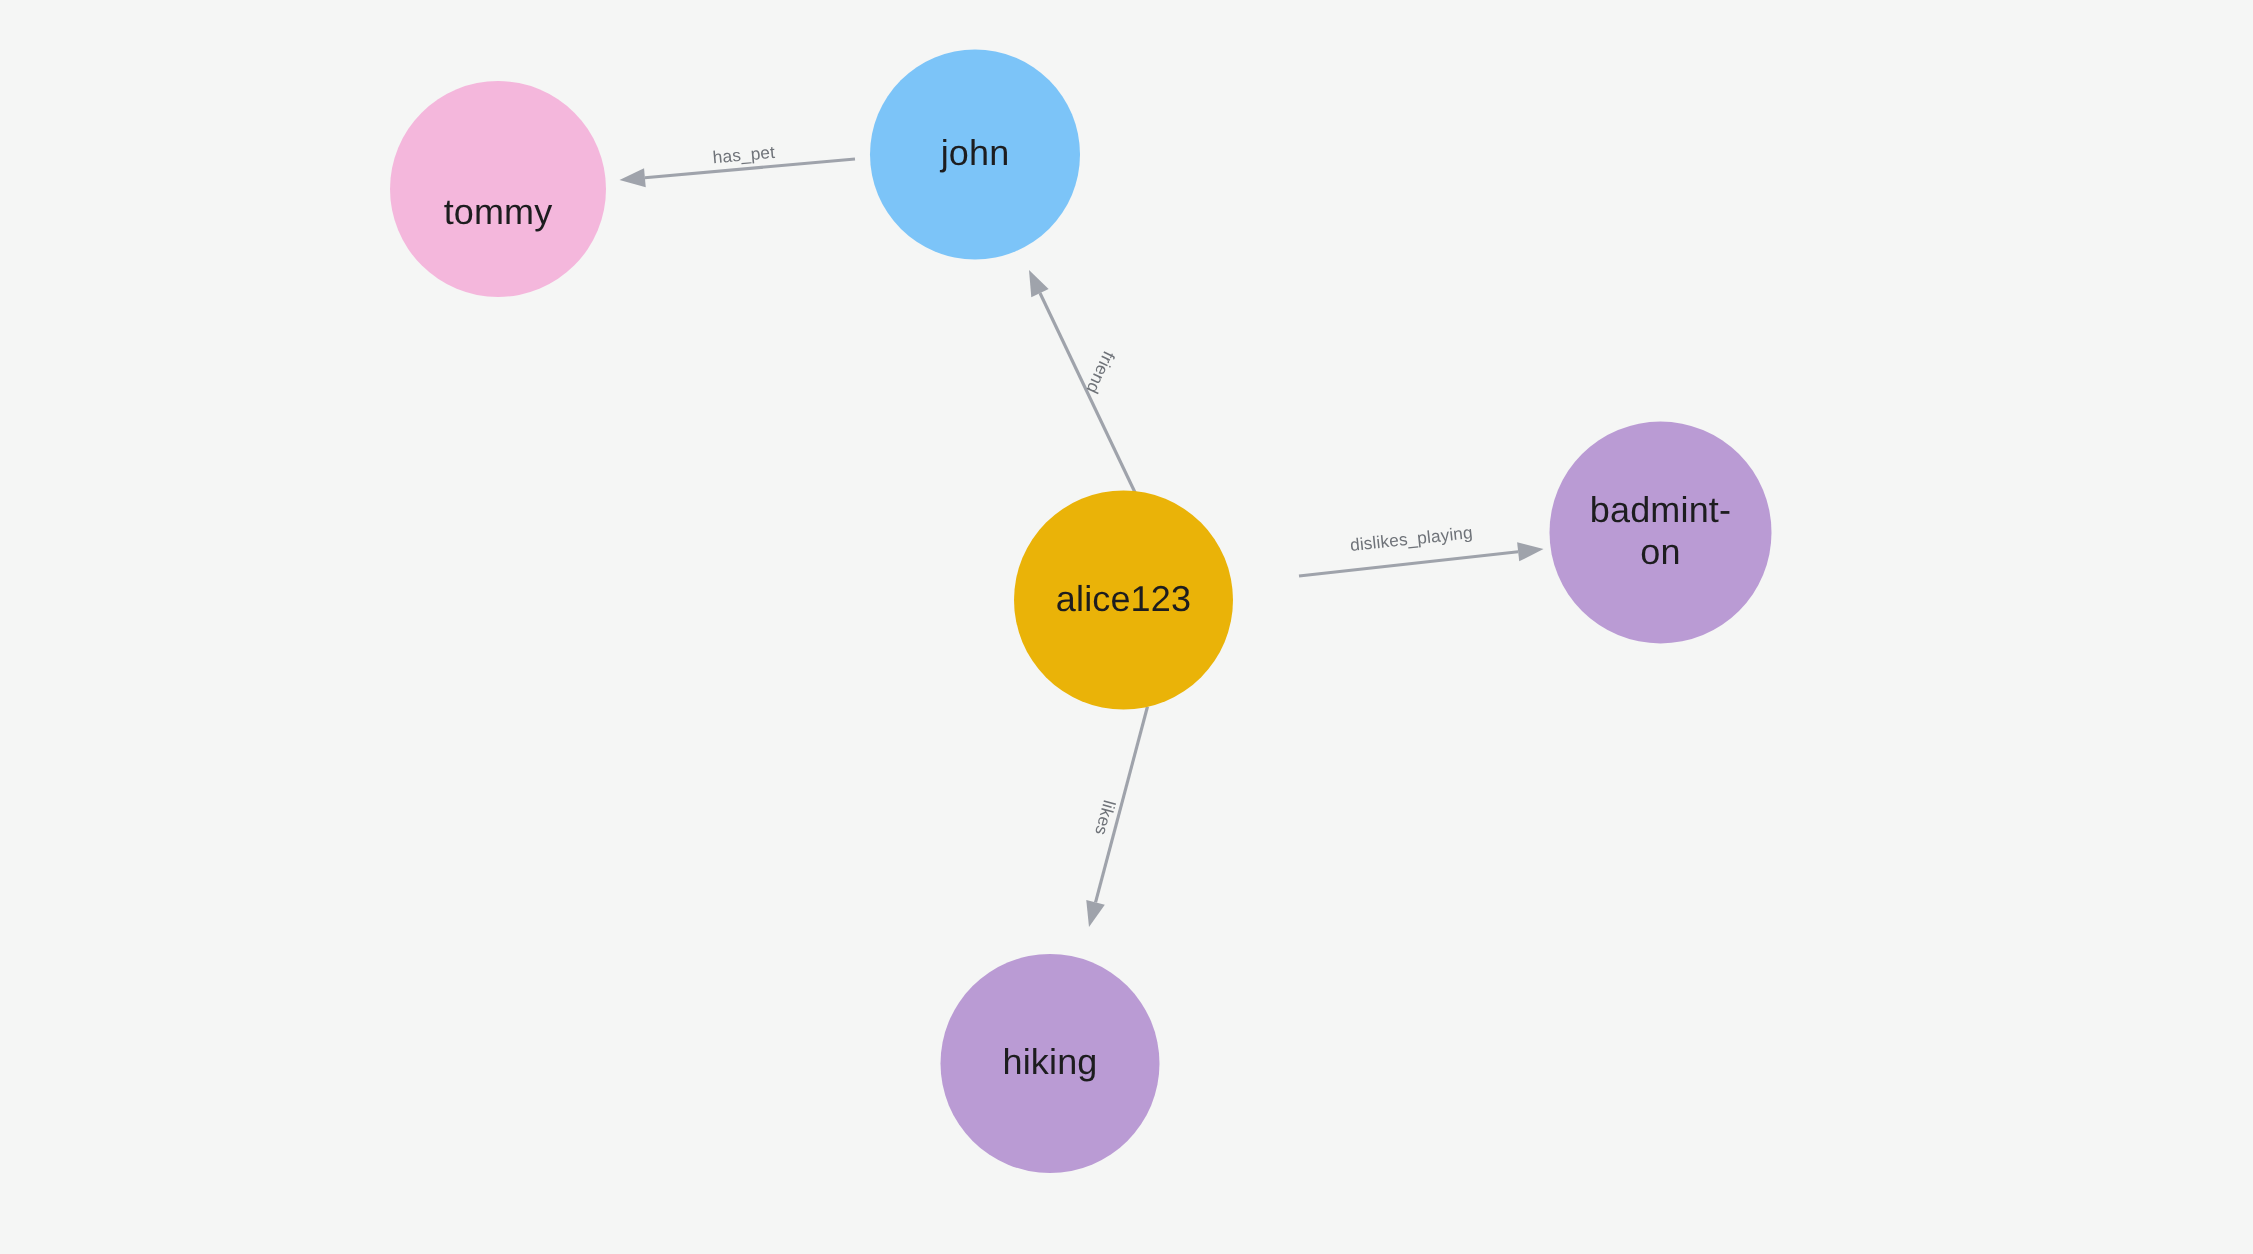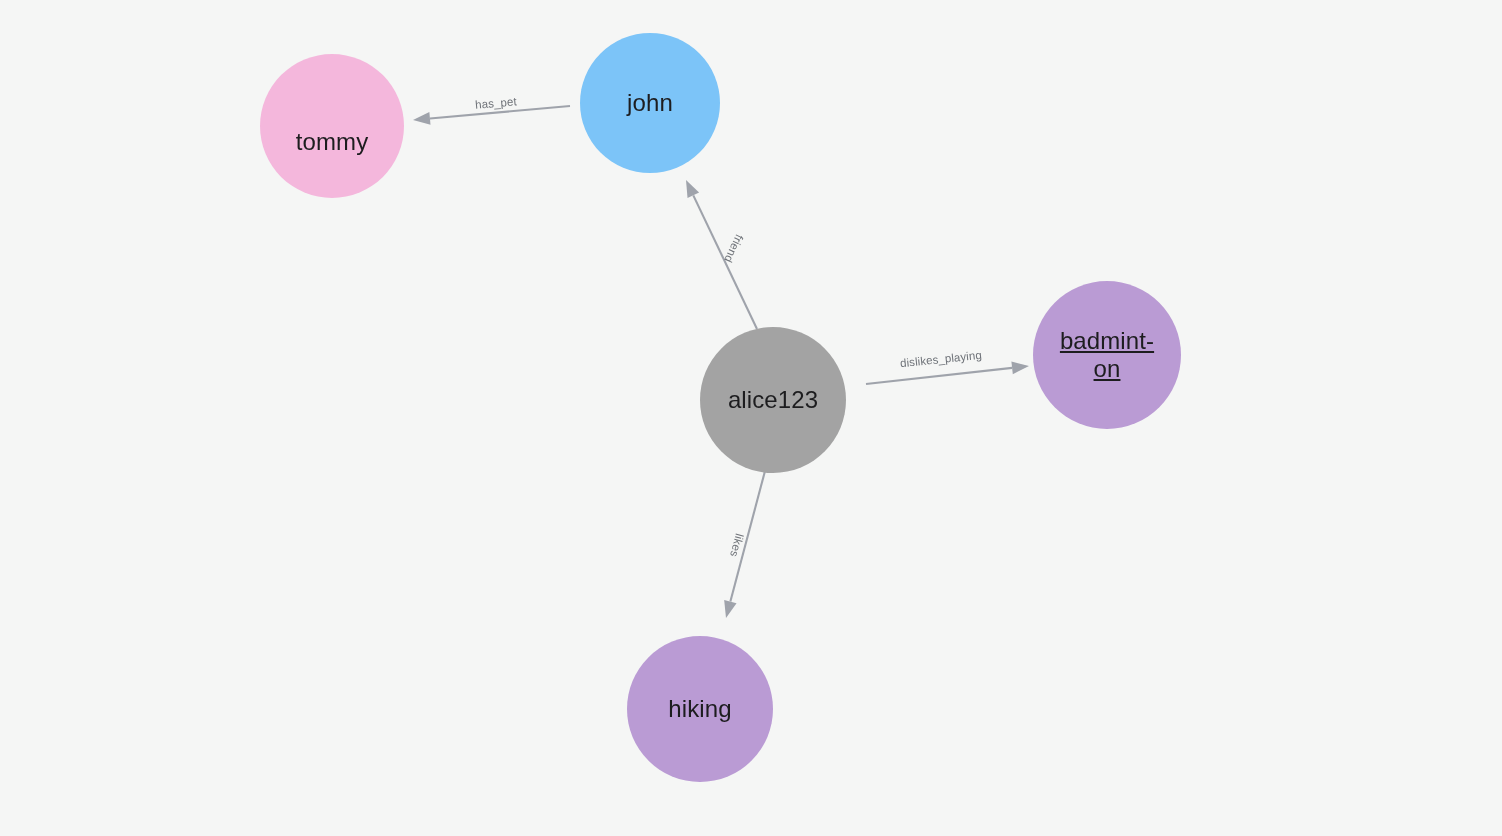--- a/index.html
+++ b/index.html
@@ -92,25 +92,25 @@
       </g>
     </svg>
 
   <div id="nodes-layer">
       <div class="graph-node" style="left: 260px; top: 54px; width: 144px; height: 144px; background: rgb(244, 183, 220);">
         <span class="graph-node-label" style="color: rgb(29, 29, 31); margin-top: 32px;">tommy</span>
       </div>
       <div class="graph-node" style="left: 580px; top: 33px; width: 140px; height: 140px; background: rgb(124, 196, 248);">
         <span class="graph-node-label" style="color: rgb(29, 29, 31);">john</span>
       </div>
-      <div class="graph-node" style="left: 700px; top: 327px; width: 146px; height: 146px; background: #a3a3a3;">
+      <div class="graph-node" style="left: 676px; top: 327px; width: 146px; height: 146px; background: #eab308;">
         <span class="graph-node-label" style="color: rgb(29, 29, 31);">alice123</span>
       </div>
       <div class="graph-node" style="left: 1033px; top: 281px; width: 148px; height: 148px; background: rgb(186, 155, 212);">
-        <span class="graph-node-label" style="color: rgb(29, 29, 31); text-decoration: underline;">badmint-
+        <span class="graph-node-label" style="color: rgb(29, 29, 31);">badmint-
 on</span>
       </div>
       <div class="graph-node" style="left: 627px; top: 636px; width: 146px; height: 146px; background: rgb(186, 155, 212);">
         <span class="graph-node-label" style="color: rgb(29, 29, 31);">hiking</span>
       </div>
     </div>
 
 </div>
 
 </body></html>

